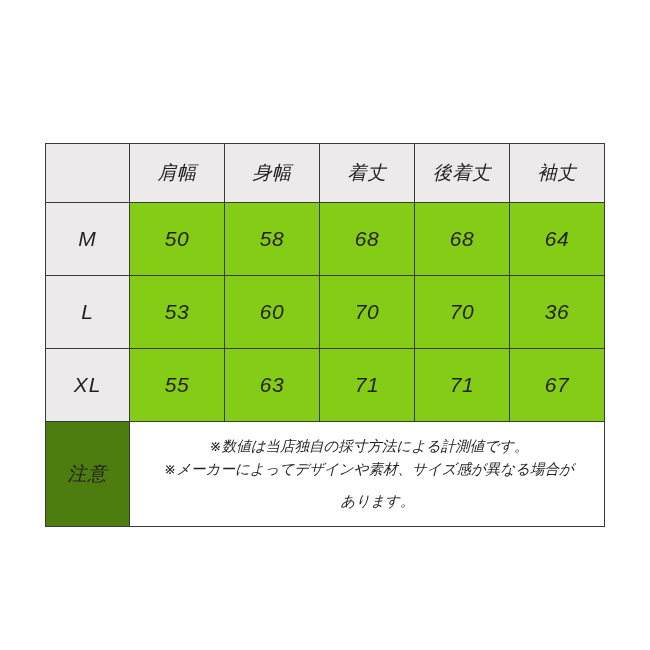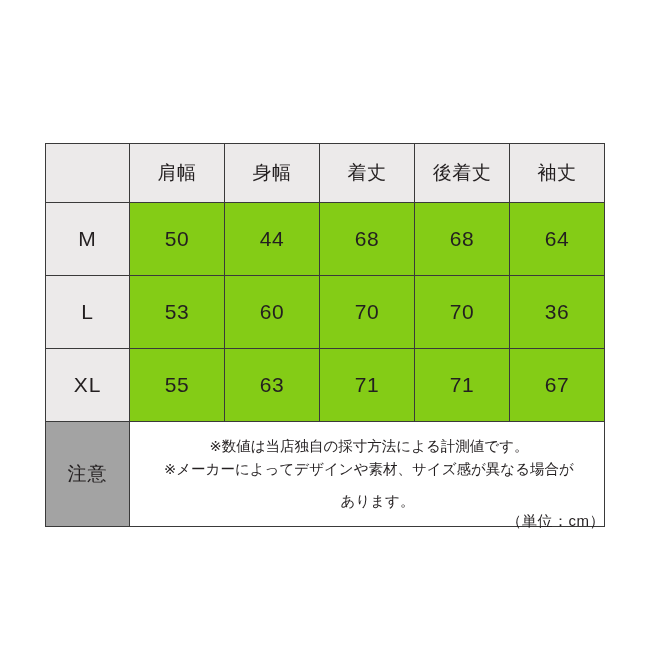--- a/index.html
+++ b/index.html
@@ -31,20 +31,21 @@
     width: 560px;
     table-layout: fixed;
   }
   table.size-table th,
   table.size-table td {
     border: 1px solid #3a3a3a;
     text-align: center;
     vertical-align: middle;
     font-weight: normal;
     color: #231f20;
+    font-style: italic;
   }
   
   col.c-label { width: 84px; }
   col.c-meas  { width: 95px; }
 
   thead th {
     background: #eceaea;
     height: 56px;
     font-size: 19px;
     letter-spacing: 0.5px;
@@ -57,21 +58,21 @@
     height: 70px;
     font-size: 21px;
     letter-spacing: 1px;
   }
   tbody td.value {
     background: #84cc16;
     font-size: 21px;
     letter-spacing: 0.5px;
   }
   tr.note-row td.row-label {
-    background: #a3a3a3;
+    background: #4d7c0f;
     font-size: 19px;
     height: 98px;
   }
   td.note-cell {
     background: #ffffff;
     text-align: left;
     padding: 13px 10px 13px 14px;
     font-size: 14.5px;
     line-height: 1.62;
     color: #231f20;
@@ -117,21 +118,21 @@
           <th>身幅</th>
           <th>着丈</th>
           <th>後着丈</th>
           <th>袖丈</th>
         </tr>
       </thead>
       <tbody>
         <tr>
           <td class="row-label">M</td>
           <td class="value">50</td>
-          <td class="value">44</td>
+          <td class="value">58</td>
           <td class="value">68</td>
           <td class="value">68</td>
           <td class="value">64</td>
         </tr>
         <tr>
           <td class="row-label">L</td>
           <td class="value">53</td>
           <td class="value">60</td>
           <td class="value">70</td>
           <td class="value">70</td>
@@ -150,15 +151,14 @@
           <td class="note-cell" colspan="5">
             <div class="note-line">※数値は当店独自の採寸方法による計測値です。</div>
             <div class="note-line">※メーカーによってデザインや素材、サイズ感が異なる場合が</div>
             <div class="note-line indent">あります。</div>
           </td>
         </tr>
       </tbody>
     </table>
   </div>
 
-  <div class="unit">（単位：cm）</div>
 
 </div>
 
 </body></html>

